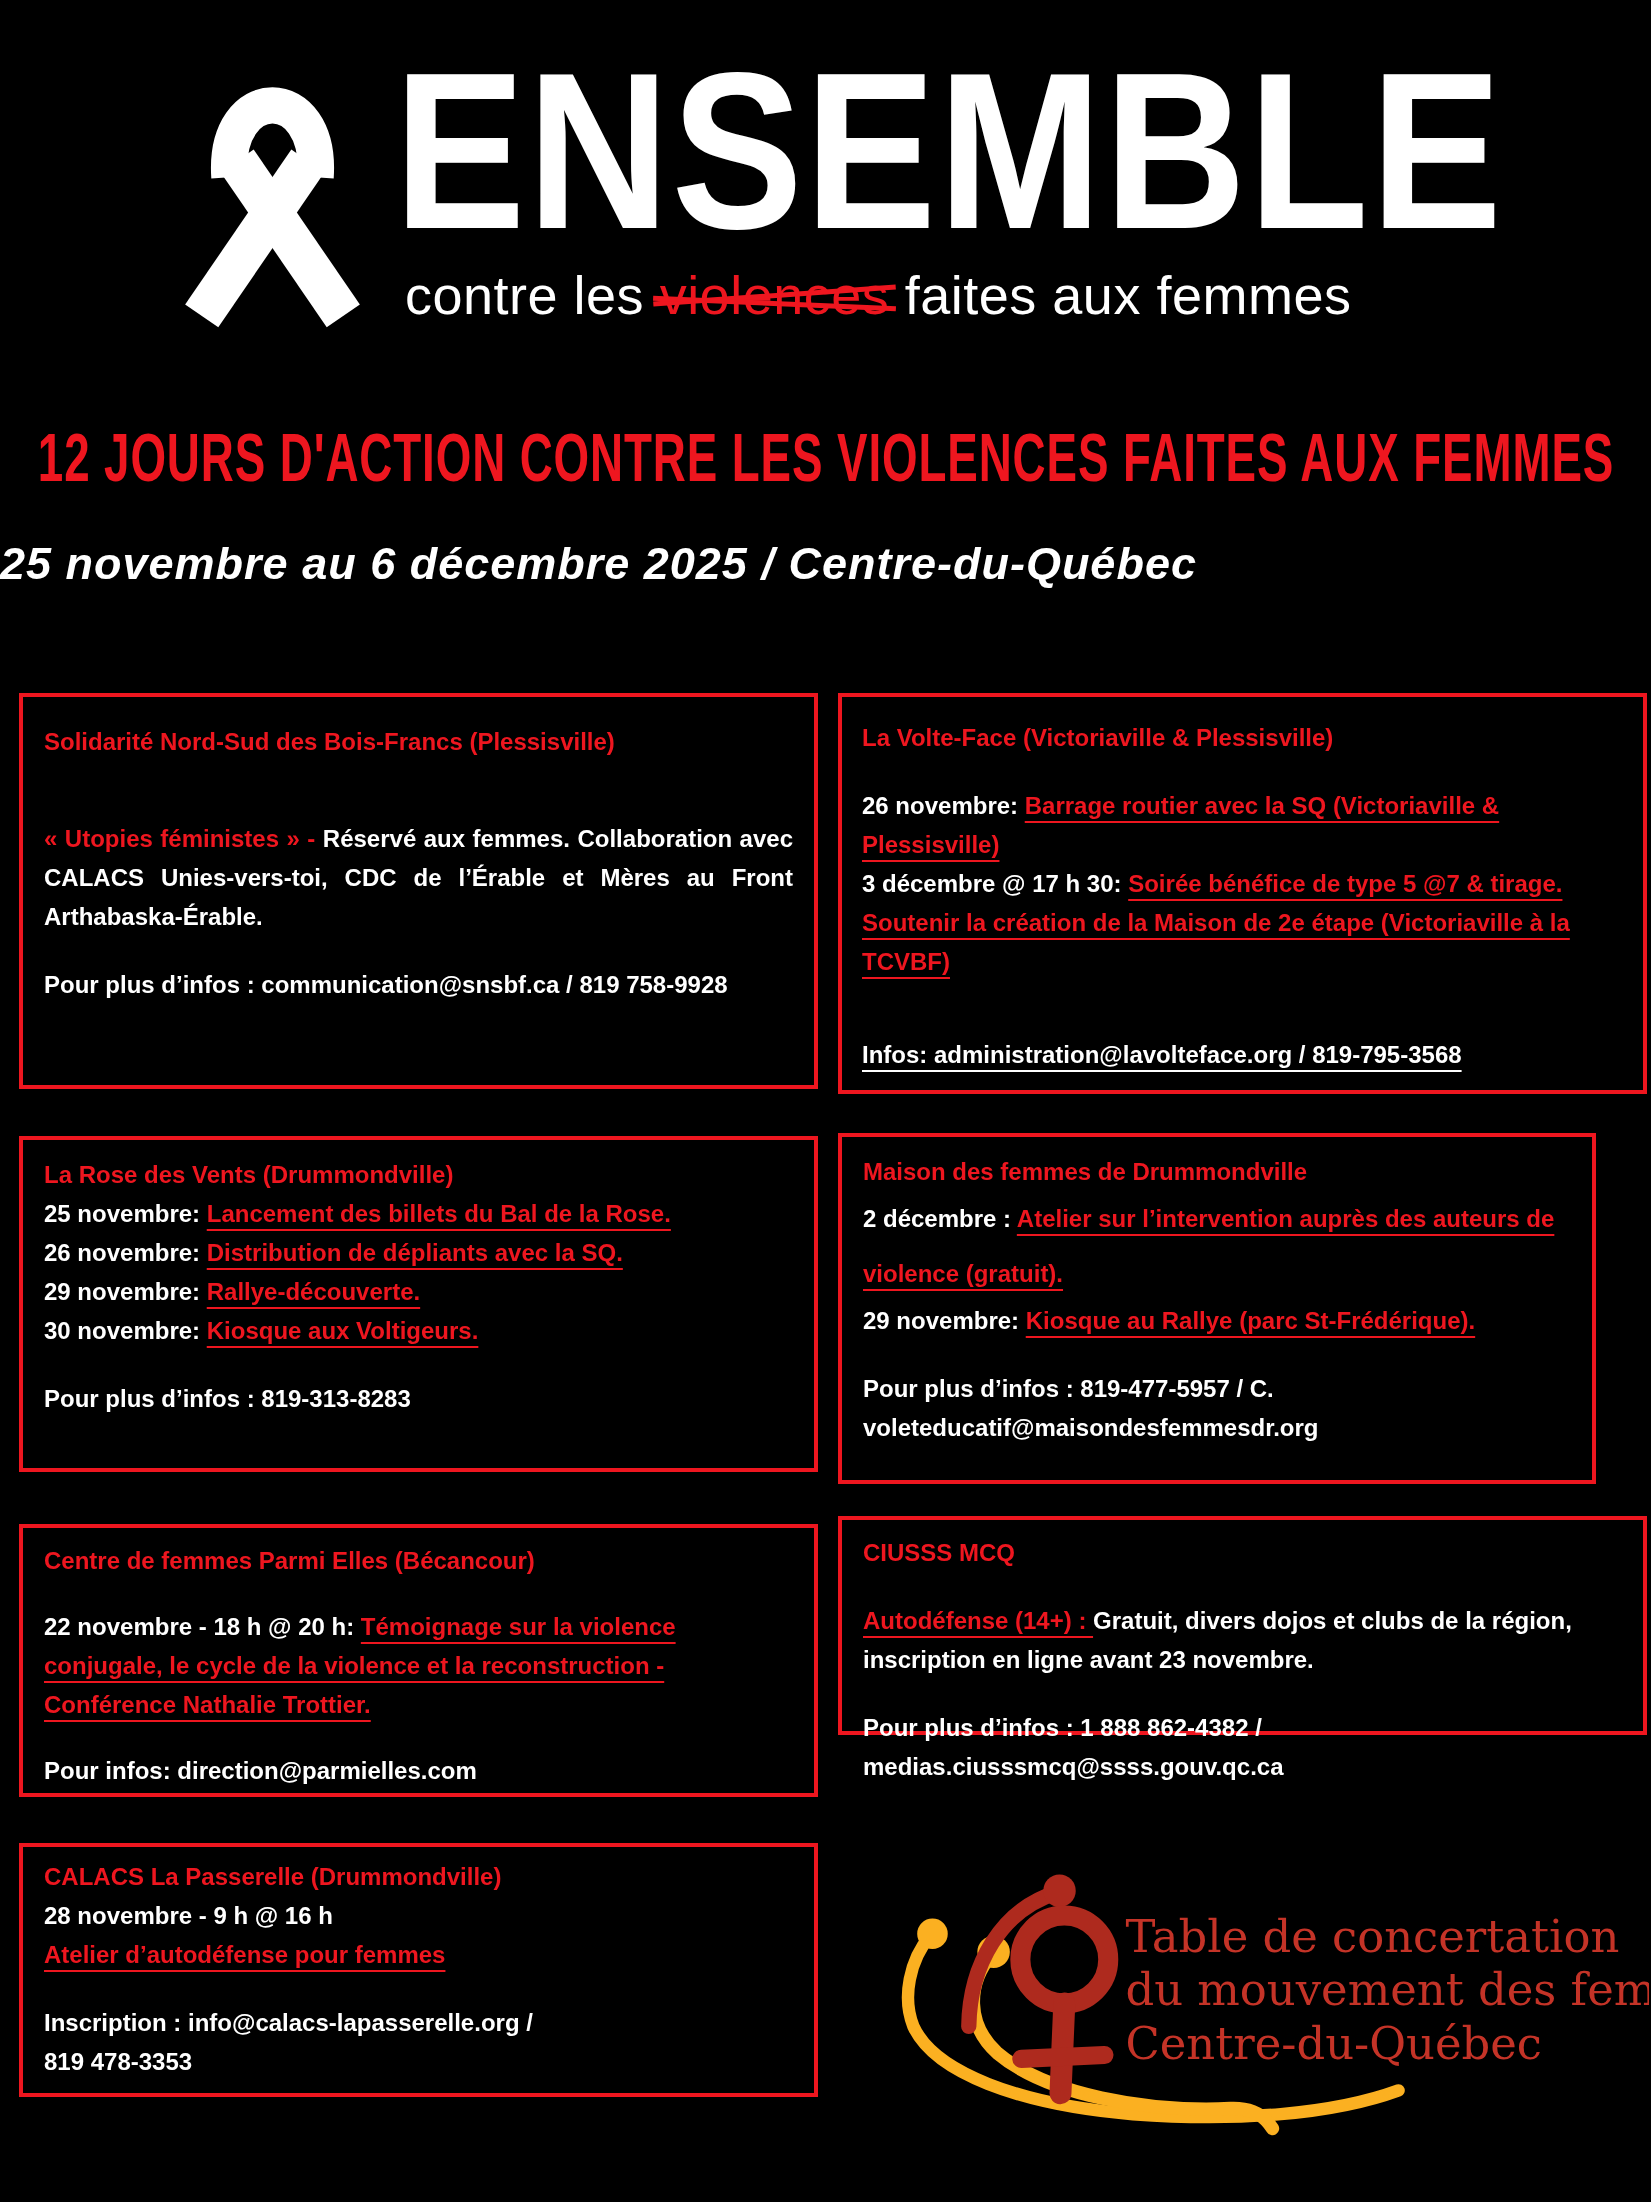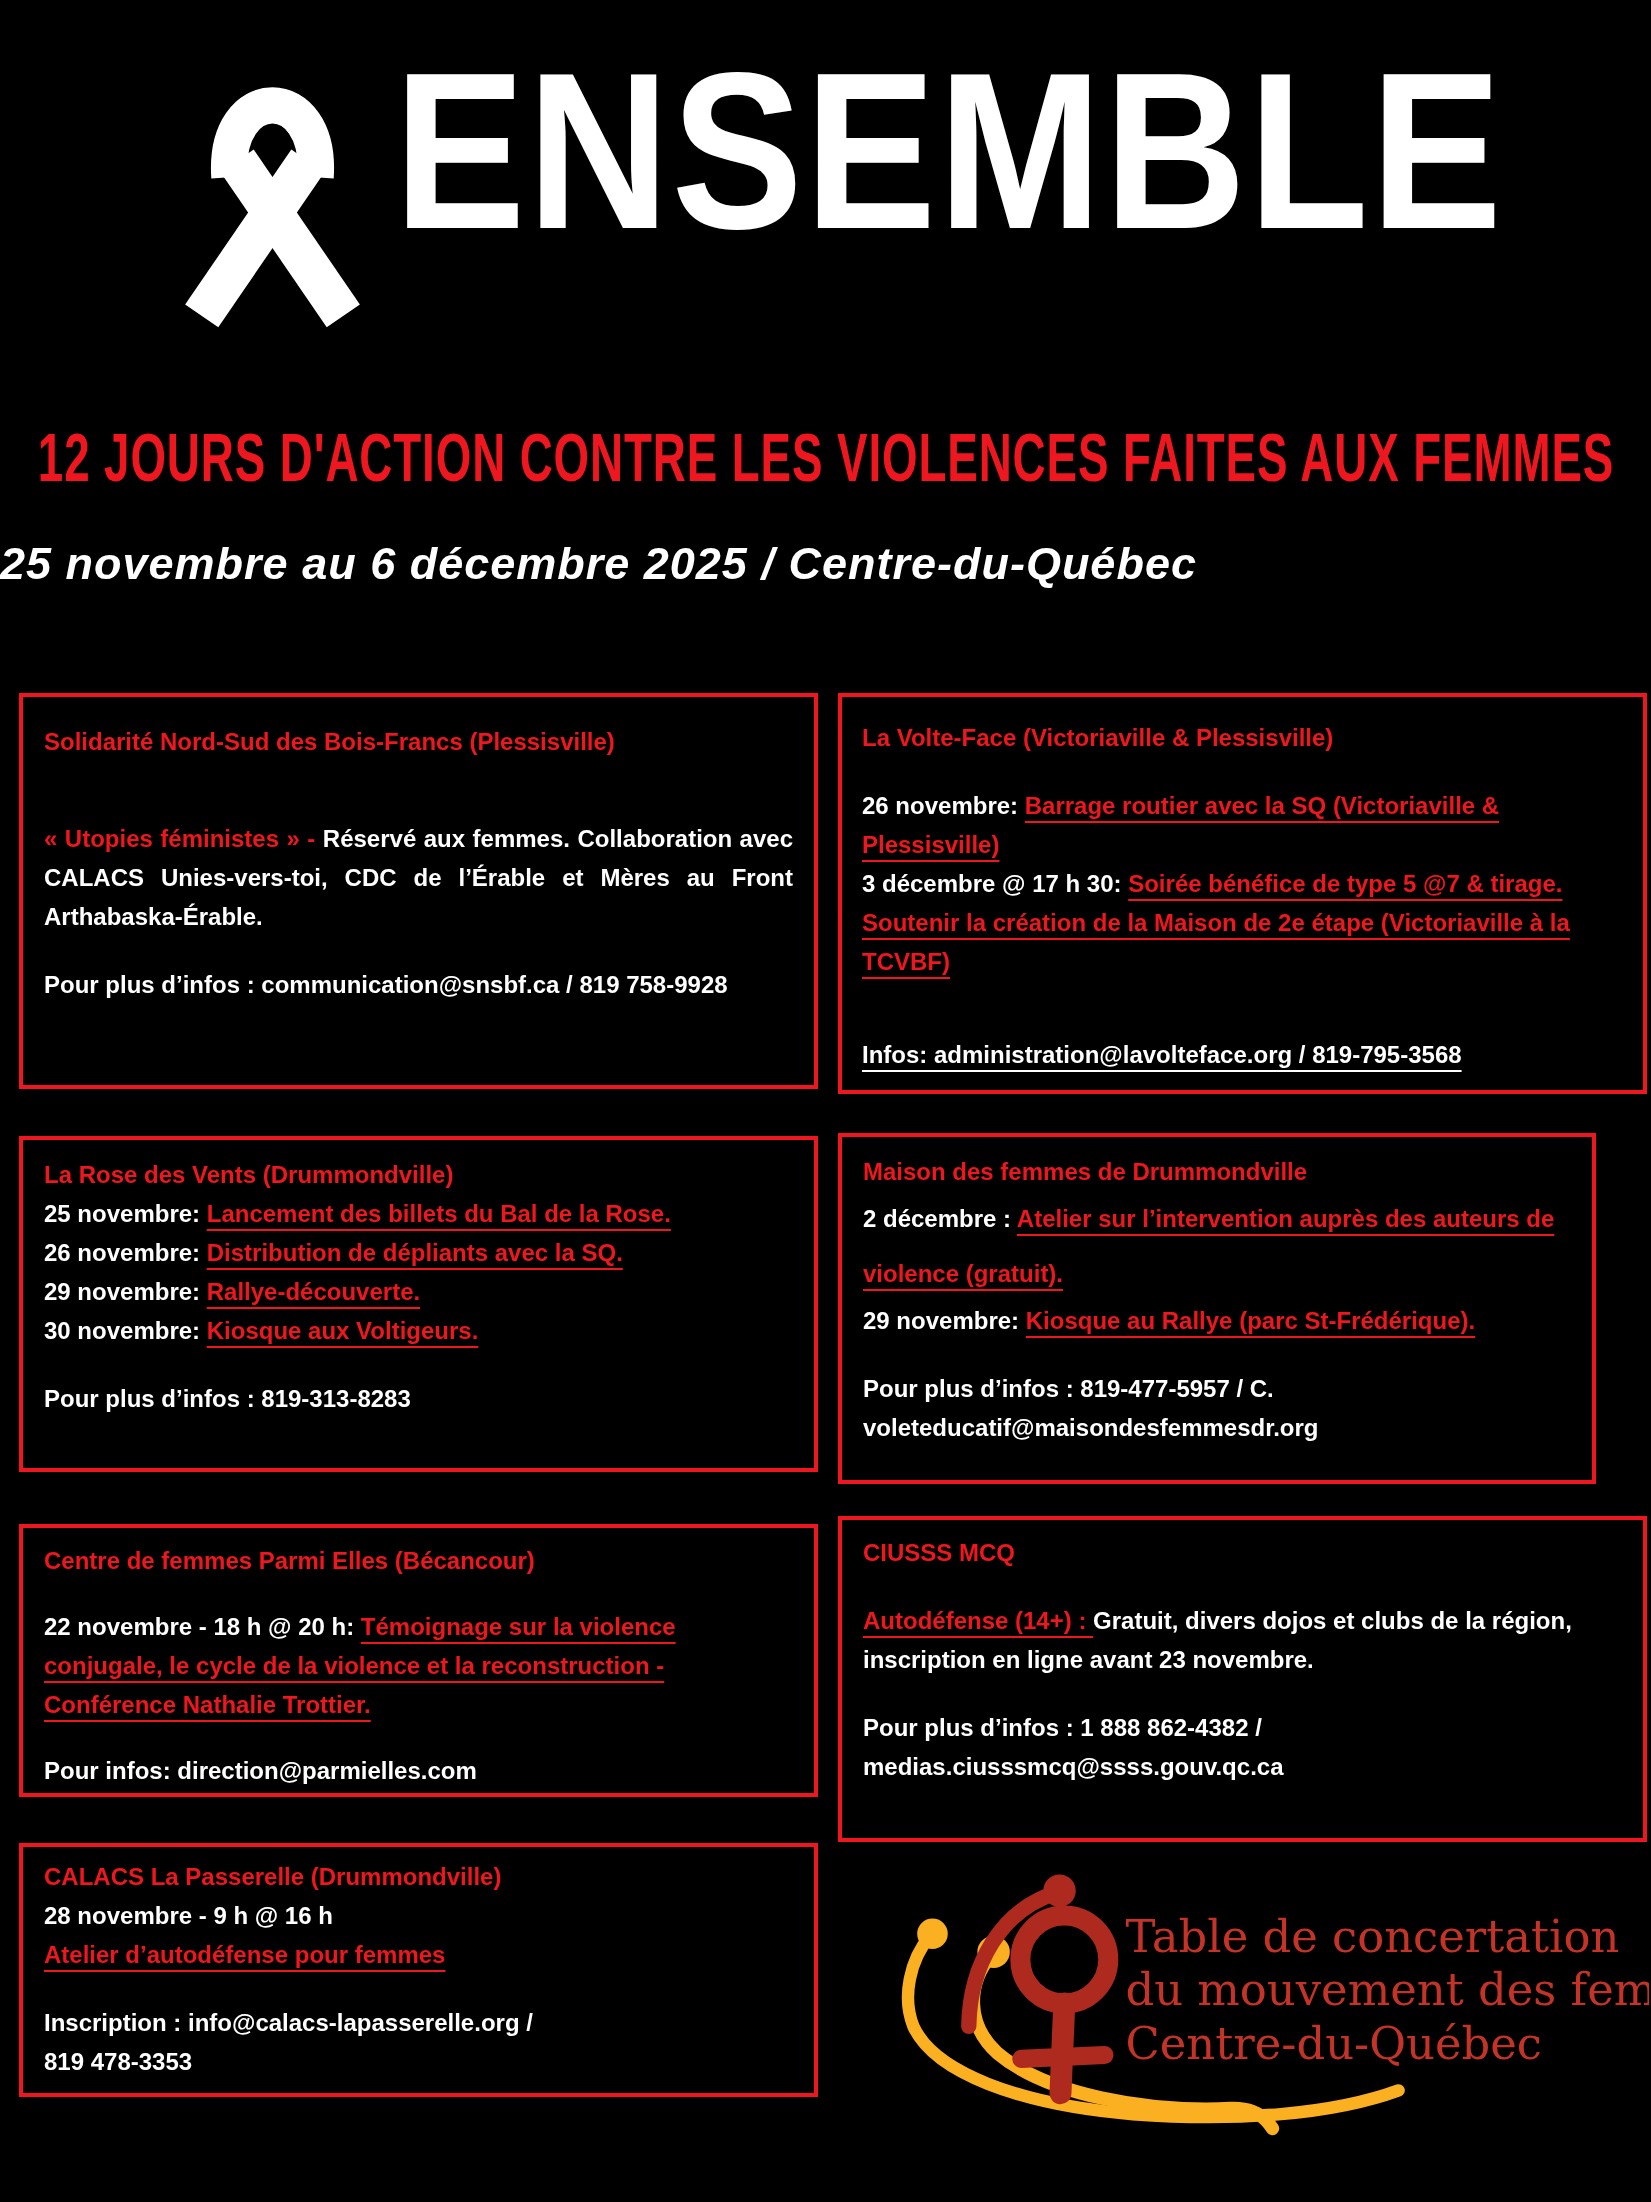--- a/index.html
+++ b/index.html
@@ -52,21 +52,21 @@
   .gap{height:29px;}
   .gap-lg{height:54px;}
   .gap-sm{height:27px;}
   .justify{text-align:justify;}
   .loose{line-height:55px;}
   #box-l1{left:19px;top:693px;width:799px;height:396px;padding-top:25px;}
   #box-r1{left:838px;top:693px;width:809px;height:401px;padding-top:21px;padding-left:20px;}
   #box-l2{left:19px;top:1136px;width:799px;height:336px;padding-top:15.3px;}
   #box-r2{left:838px;top:1133px;width:758px;height:351px;padding-top:15.3px;}
   #box-l3{left:19px;top:1524px;width:799px;height:273px;padding-top:13.4px;}
-  #box-r3{left:838px;top:1516px;width:809px;height:326px;padding-top:13.4px;}
+  #box-r3{left:838px;top:1516px;width:809px;height:219px;padding-top:13.4px;}
   #box-l4{left:19px;top:1843px;width:799px;height:254px;padding-top:9.6px;}
   
   .footer-logo{position:absolute;left:875px;top:1864px;width:774px;height:298px;}
   .footer-logo text{
     font-family:"DejaVu Serif","Liberation Serif",serif;
     font-size:47px;fill:var(--logo-text);
   }
 </style>
 </head>
 <body>
@@ -74,20 +74,21 @@
 <div class="page">
 
   <svg class="ribbon" viewBox="0 0 200 300" aria-hidden="true">
     <path d="M55,135 C48,35 152,35 145,135" fill="none" stroke="#ffffff" stroke-width="38"></path>
     <line x1="63" y1="118" x2="174" y2="280" stroke="#ffffff" stroke-width="42"></line>
     <line x1="137" y1="118" x2="26" y2="280" stroke="#ffffff" stroke-width="42"></line>
   </svg>
 
   <div class="ensemble">ENSEMBLE</div>
 
+  <div class="tagline"><span>contre les </span><span class="struck">violences</span><span> faites aux femmes</span></div>
 
   <div class="campaign">12 JOURS D'ACTION CONTRE LES VIOLENCES FAITES AUX FEMMES</div>
 
   <div class="dateline">25 novembre au 6 décembre 2025 / Centre-du-Québec</div>
 
   <div class="box" id="box-l1">
     <p class="btitle">Solidarité Nord-Sud des Bois-Francs (Plessisville)</p>
     <div class="gap"></div>
     <div class="gap"></div>
     <p class="justify"><span class="rtext">« Utopies féministes » - </span><span> Réservé aux femmes. Collaboration avec CALACS Unies-vers-toi, CDC de l’Érable et Mères au Front Arthabaska-Érable.</span></p>

